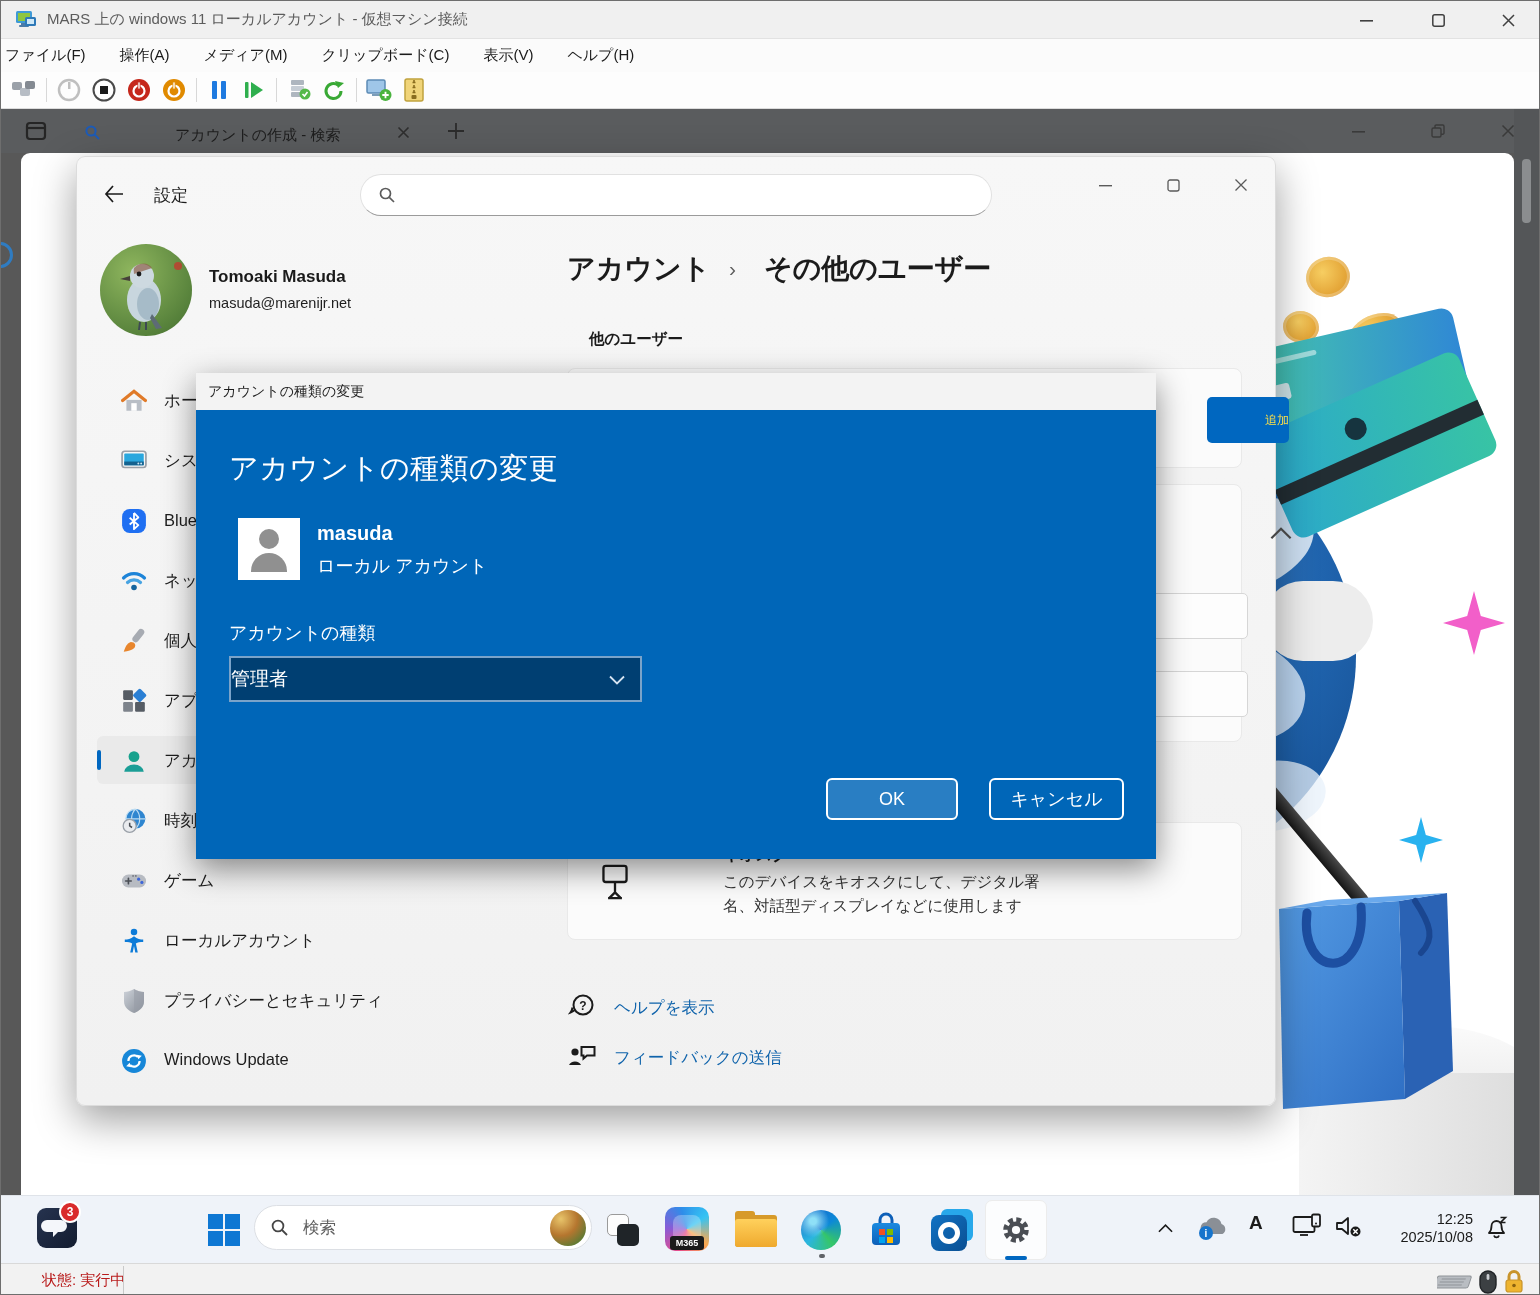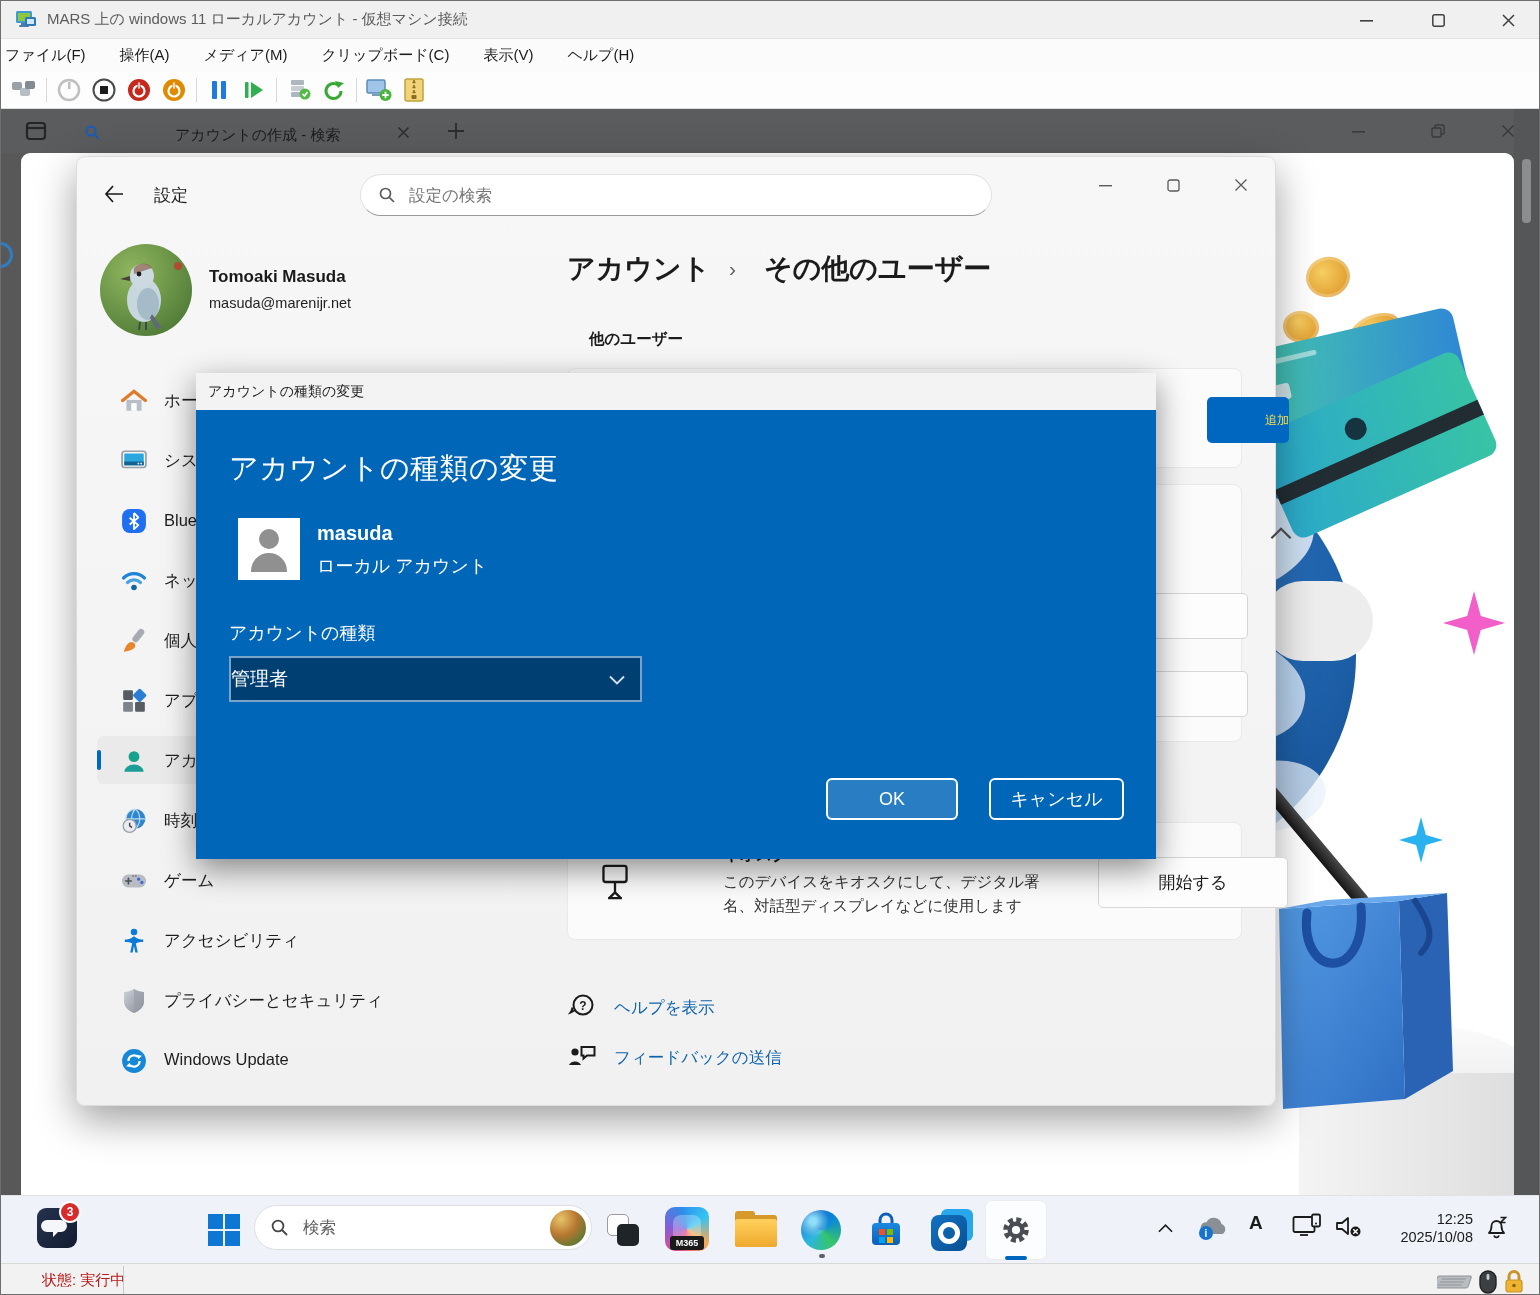--- a/index.html
+++ b/index.html
@@ -280,21 +280,20 @@
 
     <svg class="i" style="left:27px;top:28px" width="20" height="18" viewBox="0 0 20 18">
         <path d="M9 1 L2 9 L9 17 M2 9 H19" fill="none" stroke="#1b1b1b" stroke-width="1.7"></path>
       </svg>
     <div class="i" style="left:77px;top:27px;font-size:17px;color:#1b1b1b;">設定</div>
     <div class="i spill">
       <svg width="16" height="16" viewBox="0 0 16 16">
           <circle cx="6.5" cy="6.5" r="5" fill="none" stroke="#5b5b5b" stroke-width="1.7"></circle>
           <path d="M10.3 10.3 L15 15" stroke="#5b5b5b" stroke-width="1.7"></path>
         </svg>
-      <input type="text" placeholder="設定の検索" style="">
     </div>
     <div class="i wctl" style="left:1005px;top:13px">
       <svg width="13" height="13" viewBox="0 0 13 13">
           <rect x="0" y="6" width="13" height="1.4" fill="#5a5a5a"></rect>
         </svg>
     </div>
     <div class="i wctl" style="left:1073px;top:13px">
       <svg width="13" height="13" viewBox="0 0 13 13">
           <rect x="1" y="1" width="11" height="11" rx="2" fill="none" stroke="#5a5a5a" stroke-width="1.3"></rect>
         </svg>
@@ -396,21 +395,21 @@
           <circle cx="13" cy="4.5" r=".9" fill="#6a6e75"></circle>
           <circle cx="16" cy="4.5" r=".9" fill="#6a6e75"></circle>
         </svg>
       <span class="i navlabel">ゲーム</span>
     </div>
     <div class="i navitem" style="top:759px">
       <svg class="navicon i" viewBox="0 0 24 24">
           <circle cx="12" cy="3.6" r="3" fill="#0c7bd8"></circle>
           <path d="M12 7.5 c-3 2.8-6 3.2-8.5 3.2 v2.2 c3 0 5.3.2 6.8 1.3 L8.5 22.5 h2.3 L12 16.5 l1.2 6 h2.3 L13.7 14.2 c1.5-1.1 3.8-1.3 6.8-1.3 v-2.2 c-2.5 0-5.5-.4-8.5-3.2z" fill="#0c7bd8"></path>
         </svg>
-      <span class="i navlabel">アクセシビリティ</span>
+      <span class="i navlabel">ローカルアカウント</span>
     </div>
     <div class="i navitem" style="top:819px">
       <svg class="navicon i" viewBox="0 0 24 26">
           <defs>
             <linearGradient id="shg" x1="0" y1="0" x2="1" y2="1">
               <stop offset="0" stop-color="#cdd2d9"></stop>
               <stop offset="1" stop-color="#868c96"></stop>
             </linearGradient>
           </defs>
           <path d="M12 1 C15 3 18.8 4 22 4 V13 c0 7-5 9.8-10 12 C7 22.8 2 20 2 13 V4 C5.2 4 9 3 12 1z" fill="url(#shg)"></path>
@@ -449,23 +448,20 @@
       <div class="i ghostbtn" style="left:552px;top:186px;width:128px;height:46px;"></div>
     </div>
 
     <div class="i card" style="left:490px;top:665px;width:675px;height:118px;">
       <svg class="i" style="left:32px;top:40px" width="30" height="38" viewBox="0 0 26 32">
           <rect x="3" y="2" width="20" height="14" rx="2" fill="none" stroke="#1b1b1b" stroke-width="2"></rect>
           <path d="M13 16 v9 M7 30 h12 M13 25 l-5 5 M13 25 l5 5" fill="none" stroke="#1b1b1b" stroke-width="2"></path>
         </svg>
       <div class="i" style="left:155px;top:22px;font-size:16px;font-weight:600;color:#1b1b1b;">キオスク</div>
       <div class="i" style="left:155px;top:47px;width:345px;font-size:15.5px;line-height:24px;color:#333;">このデバイスをキオスクにして、デジタル署名、対話型ディスプレイなどに使用します</div>
-      <div class="i ghostbtn" style="left:530px;top:34px;width:190px;height:51px;display:flex;align-items:center;justify-content:center;font-size:17px;color:#1b1b1b;">
-        <span>開始する</span>
-      </div>
     </div>
 
     <svg class="i" style="left:491px;top:835px" width="28" height="28" viewBox="0 0 28 28">
         <circle cx="15" cy="13" r="9.5" fill="none" stroke="#1b1b1b" stroke-width="2"></circle>
         <path d="M7 18 c-2 1.5-3 2-4.5 2.5 1.5-2 1.8-3.5 2-5" fill="none" stroke="#1b1b1b" stroke-width="2"></path>
         <text x="15" y="18" font-size="12" font-weight="700" text-anchor="middle" fill="#1b1b1b">?</text>
       </svg>
     <div class="i link" style="left:537px;top:840px;">ヘルプを表示</div>
     <svg class="i" style="left:491px;top:886px" width="28" height="26" viewBox="0 0 28 26">
         <circle cx="7" cy="9" r="3.6" fill="#1b1b1b"></circle>

